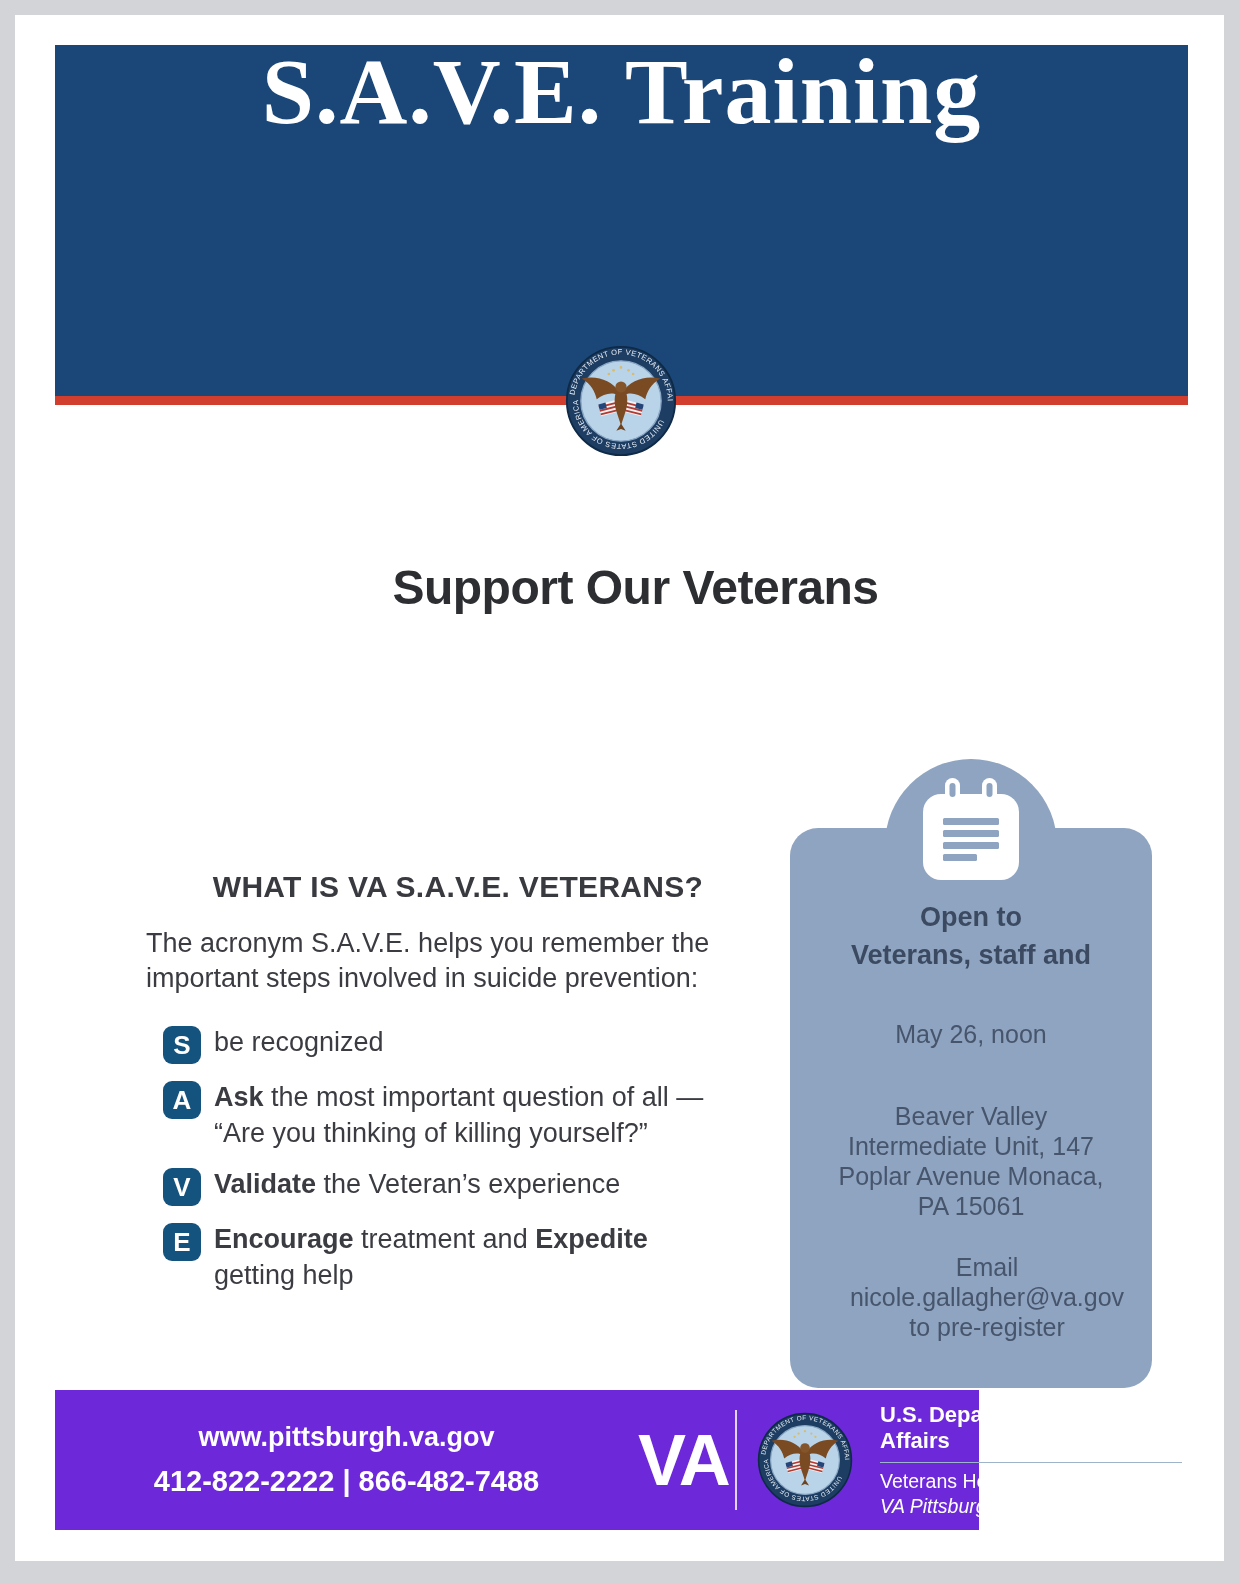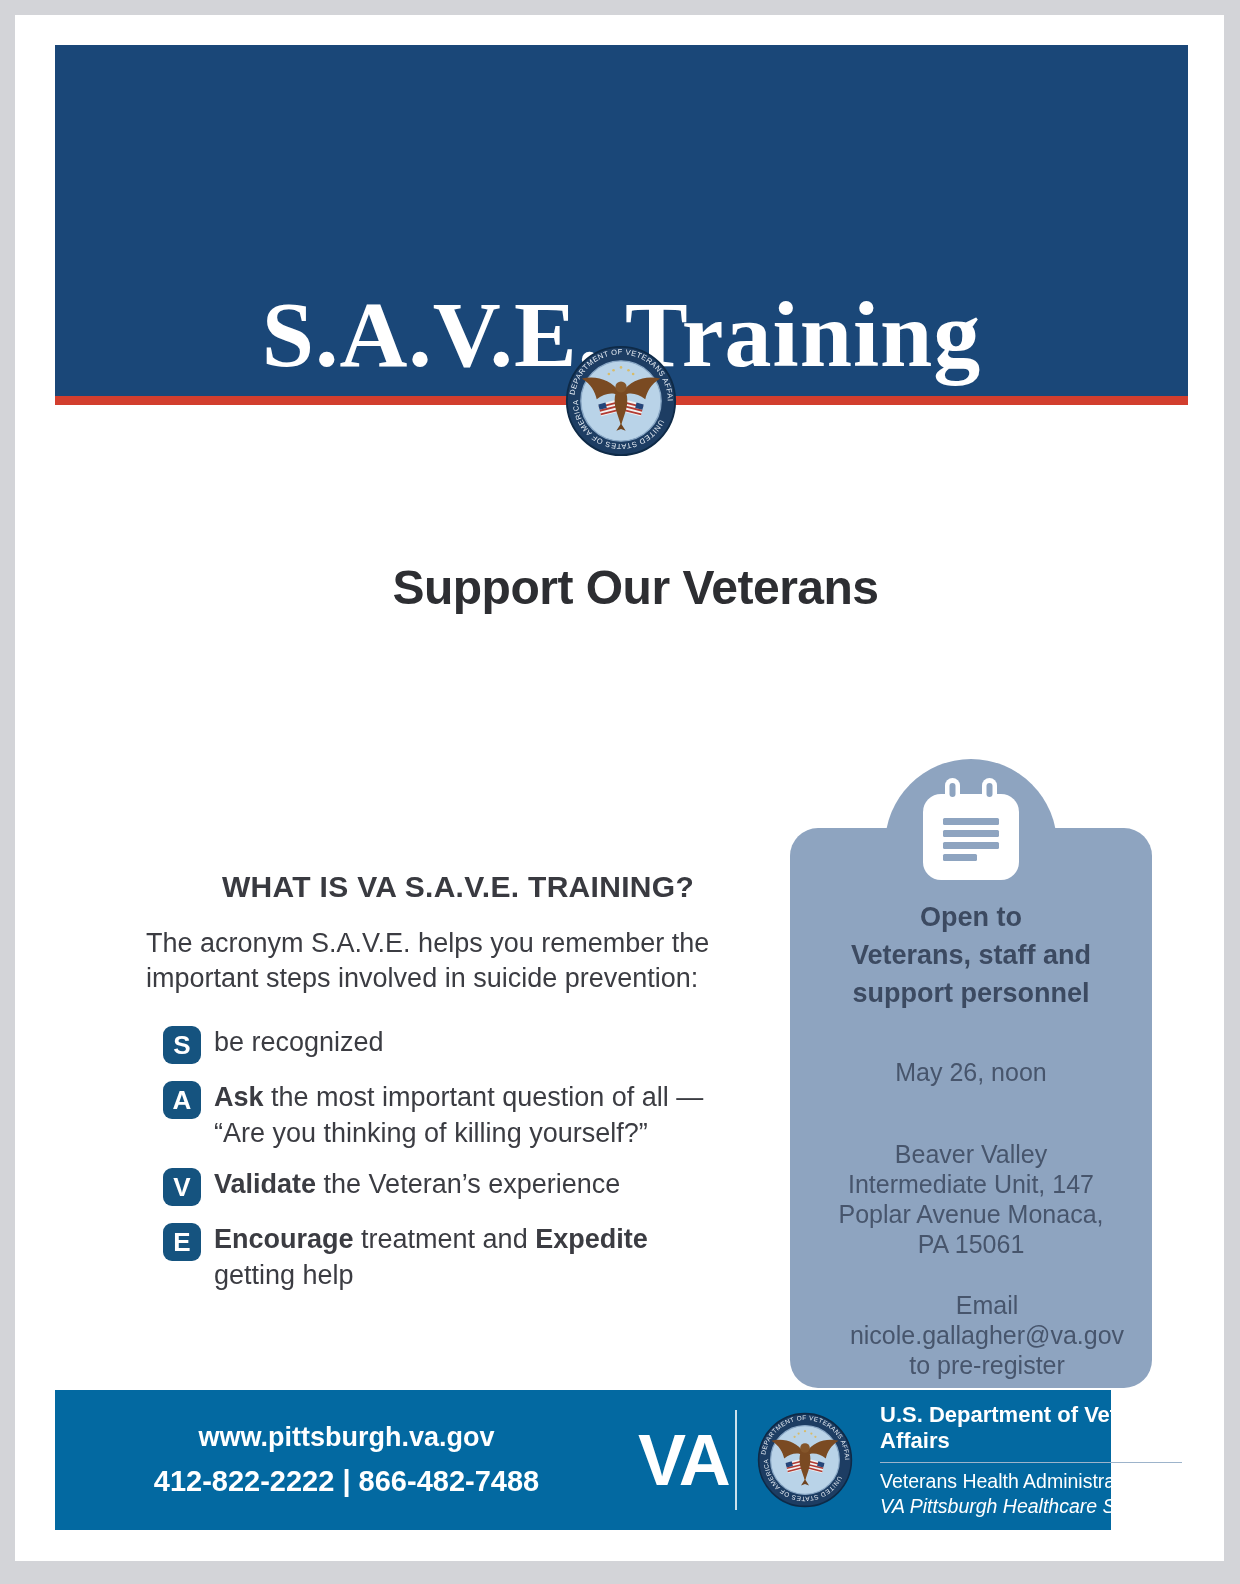--- a/index.html
+++ b/index.html
@@ -7,21 +7,21 @@
     width:1240px; height:1584px; position:relative;
     background:#d3d4d8;
     font-family:"Liberation Sans", sans-serif;
     -webkit-font-smoothing:antialiased;
   }
   .page { position:absolute; left:15px; top:15px; width:1209px; height:1546px; background:#ffffff; }
 
   
   .banner {
     position:absolute; left:40px; top:30px; width:1133px; height:351px;
-    background:#1a4778; display:flex; align-items:flex-end; justify-content:center;
+    background:#1a4778; display:flex; align-items:flex-start; justify-content:center;
   }
   .banner-title {
     font-family:"Liberation Serif", serif; font-weight:700;
     font-size:94px; color:#ffffff; letter-spacing:1px; transform:translateY(-8px);
     white-space:nowrap;
   }
   .red-stripe { position:absolute; left:40px; top:381px; width:1133px; height:9px; background:#d23e2e; }
   .seal-top { position:absolute; left:550px; top:330px; width:112px; height:112px; }
 
   
@@ -59,21 +59,21 @@
   .panel-content {
     position:absolute; left:0; top:69px; width:362px; box-sizing:border-box;
     padding-top:70px; text-align:center; color:#47556c;
   }
   .panel-open { font-size:27px; line-height:38px; font-weight:700; color:#3c4a61; }
   .panel-date { margin-top:46px; font-size:25px; }
   .panel-addr { margin-top:52px; font-size:25px; line-height:30px; }
   .panel-email { margin-top:31px; font-size:25px; line-height:30px;padding-left:32px; }
 
   
-  .footer { position:absolute; left:40px; top:1375px; width:1056px; height:140px; background:#0369a1; color:#ffffff; }
+  .footer { position:absolute; left:40px; top:1375px; width:924px; height:140px; background:#6d28d9; color:#ffffff; }
   .footer-left {
     position:absolute; left:60px; top:0; width:463px; height:100%;
     display:flex; flex-direction:column; align-items:center; justify-content:center;
   }
   .footer-web { font-size:27px; font-weight:700; }
   .footer-phone { font-size:29px; font-weight:700; margin-top:12px; }
   .footer-va {
     position:absolute; left:583px; top:50%; transform:translateY(-50%);
     font-size:72px; font-weight:700; letter-spacing:-2px;
   }
@@ -138,21 +138,21 @@
         <circle cx="60" cy="45" r="6" fill="#84552a"></circle>
         <path d="M60 84 L55 92 L60 90 L65 92 Z" fill="#6e431f"></path>
       </g>
     </defs>
     <use href="#vaSeal"></use>
   </svg>
 
   <div class="intro-heading">Support Our Veterans</div>
 
   <div class="what">
-    <div class="what-heading">WHAT IS VA S.A.V.E. TRAINING?</div>
+    <div class="what-heading">WHAT IS VA S.A.V.E. VETERANS?</div>
     <div class="what-para">
       <div>The acronym S.A.V.E. helps you remember the</div>
       <div>important steps involved in suicide prevention:</div>
     </div>
     <div class="bullets">
 
       <div class="bullet">
         <div class="badge">S</div>
         <div class="bullet-text">
           <div>be recognized</div>
@@ -196,21 +196,20 @@
       <rect x="65.5" y="5" width="6" height="14" rx="3" fill="#8ea4c0"></rect>
       <rect x="22" y="40" width="56" height="7" rx="1.5" fill="#8ea4c0"></rect>
       <rect x="22" y="52" width="56" height="7" rx="1.5" fill="#8ea4c0"></rect>
       <rect x="22" y="64" width="56" height="7" rx="1.5" fill="#8ea4c0"></rect>
       <rect x="22" y="76" width="34" height="7" rx="1.5" fill="#8ea4c0"></rect>
     </svg>
     <div class="panel-content">
       <div class="panel-open">
         <div>Open to</div>
         <div>Veterans, staff and</div>
-        <div>support personnel</div>
       </div>
       <div class="panel-date">May 26, noon</div>
       <div class="panel-addr">
         <div>Beaver Valley</div>
         <div>Intermediate Unit, 147</div>
         <div>Poplar Avenue Monaca,</div>
         <div>PA 15061</div>
       </div>
       <div class="panel-email">
         <div>Email</div>

